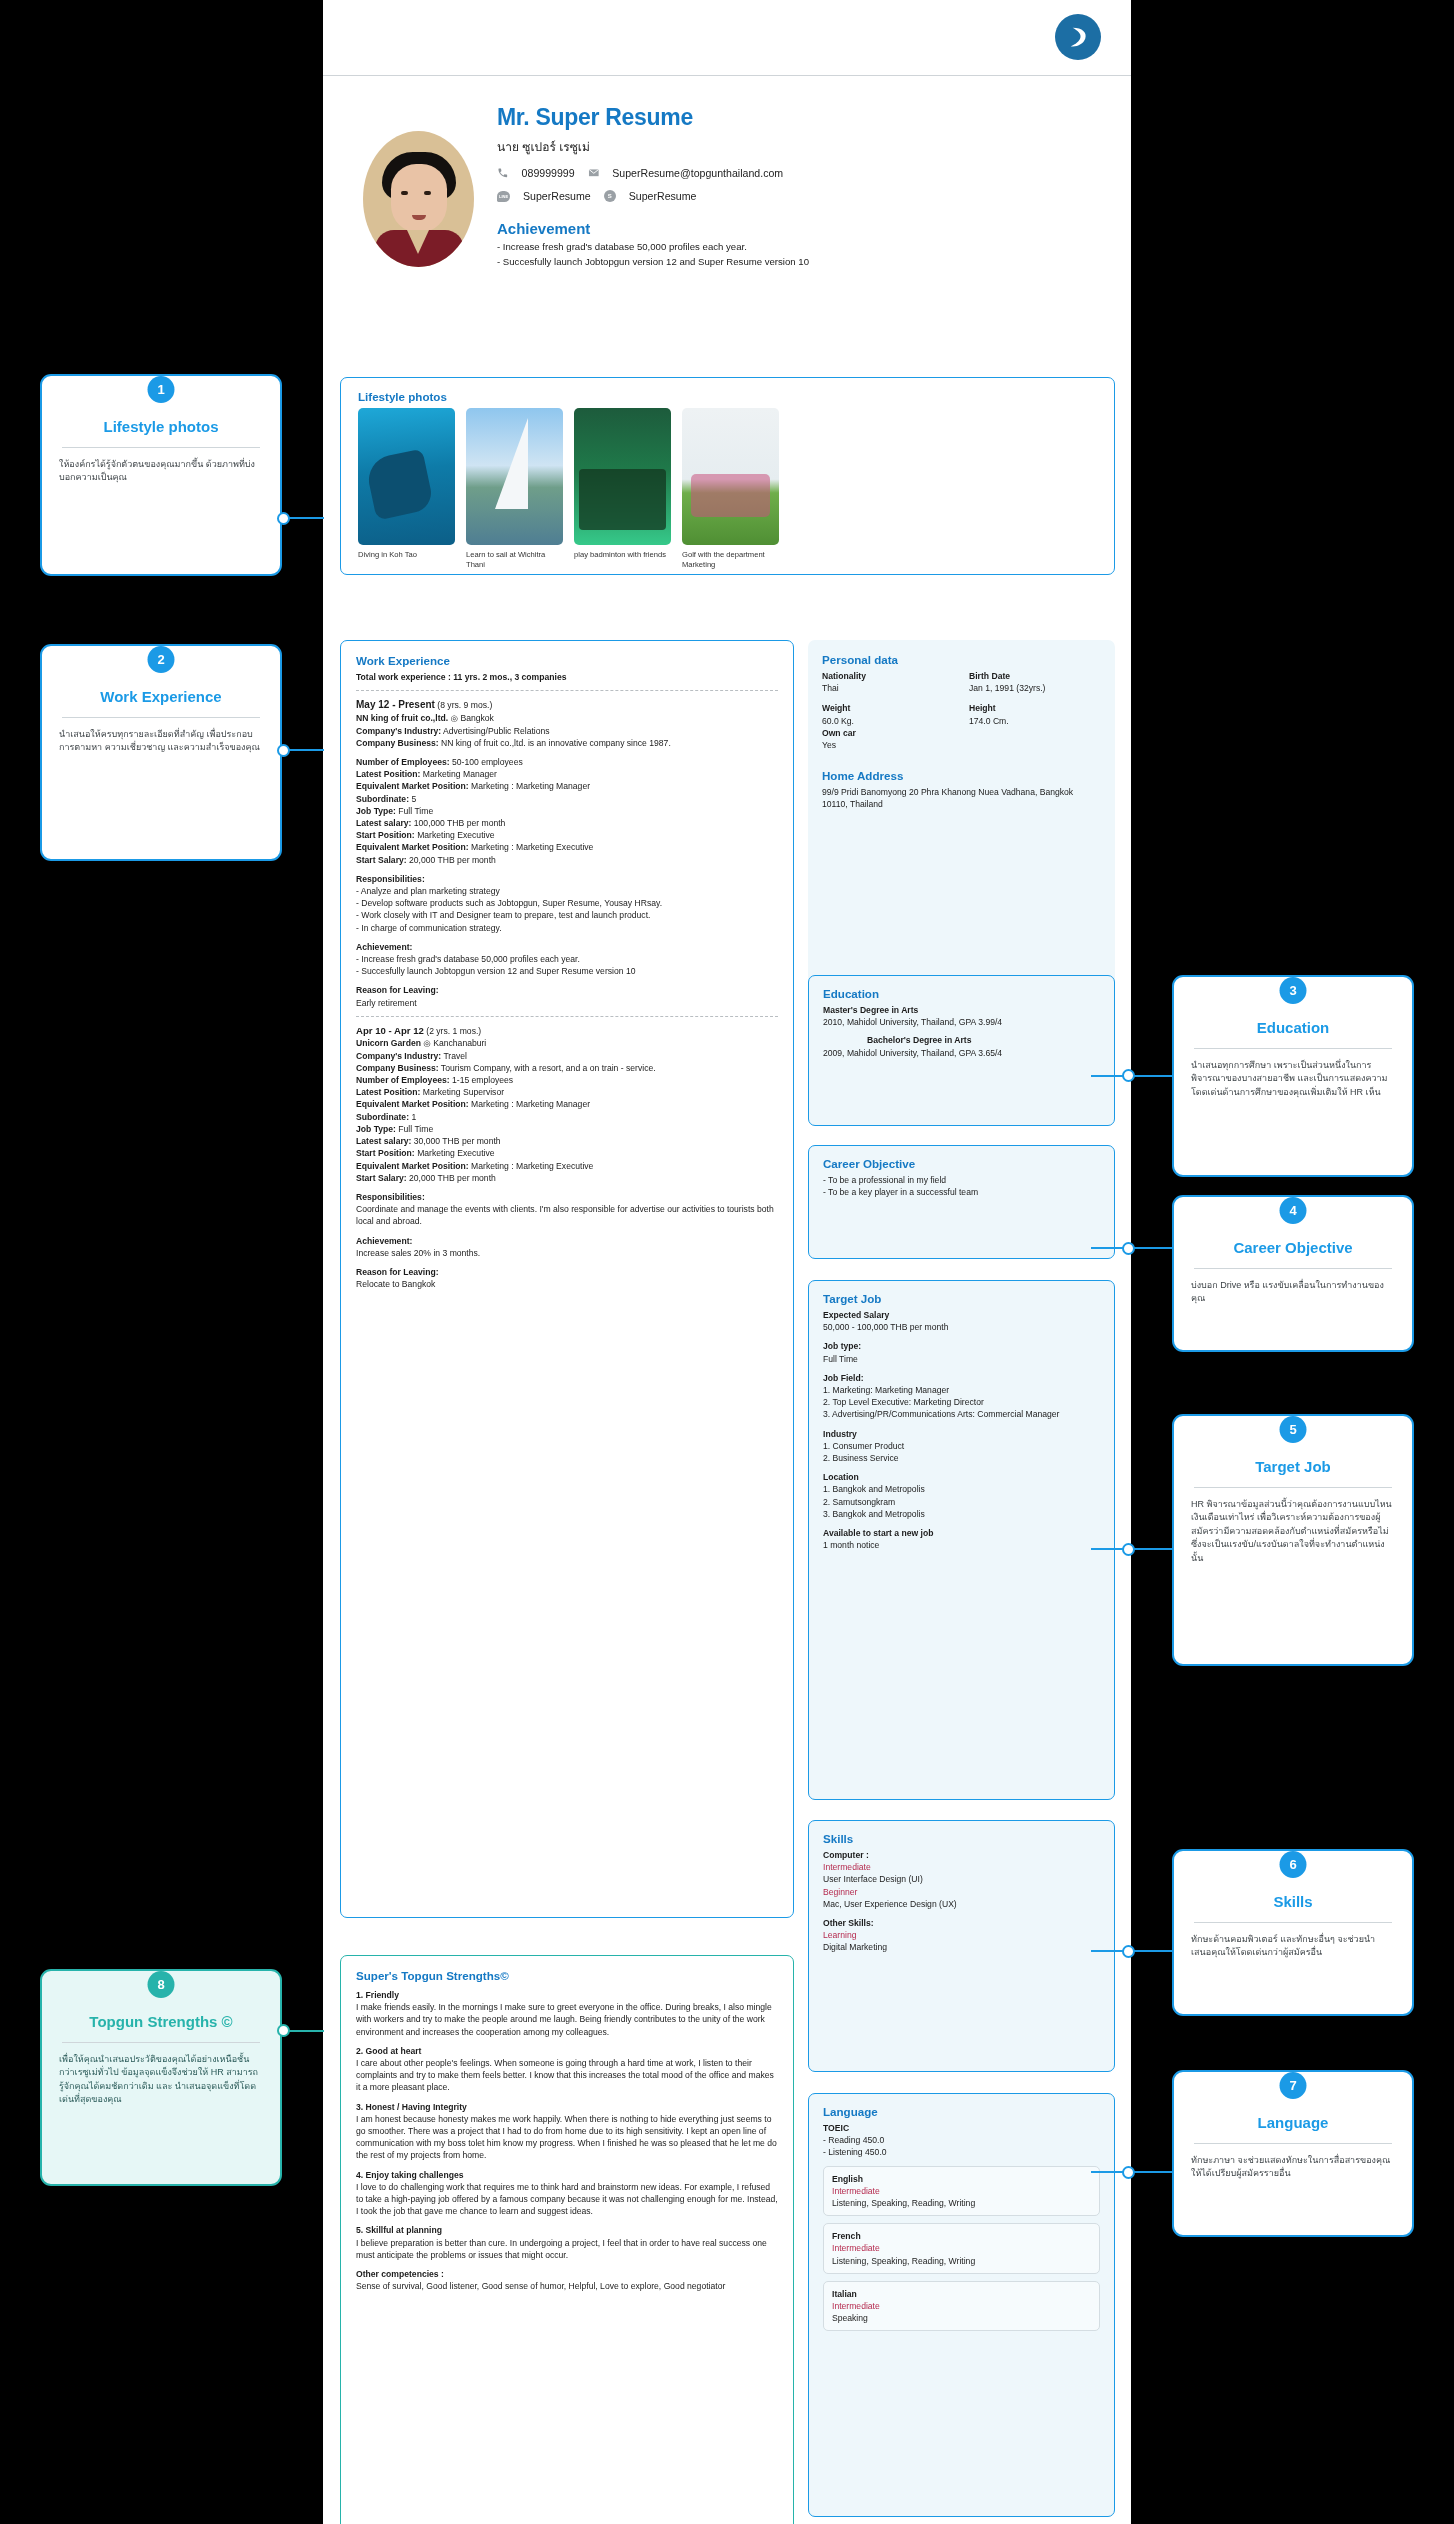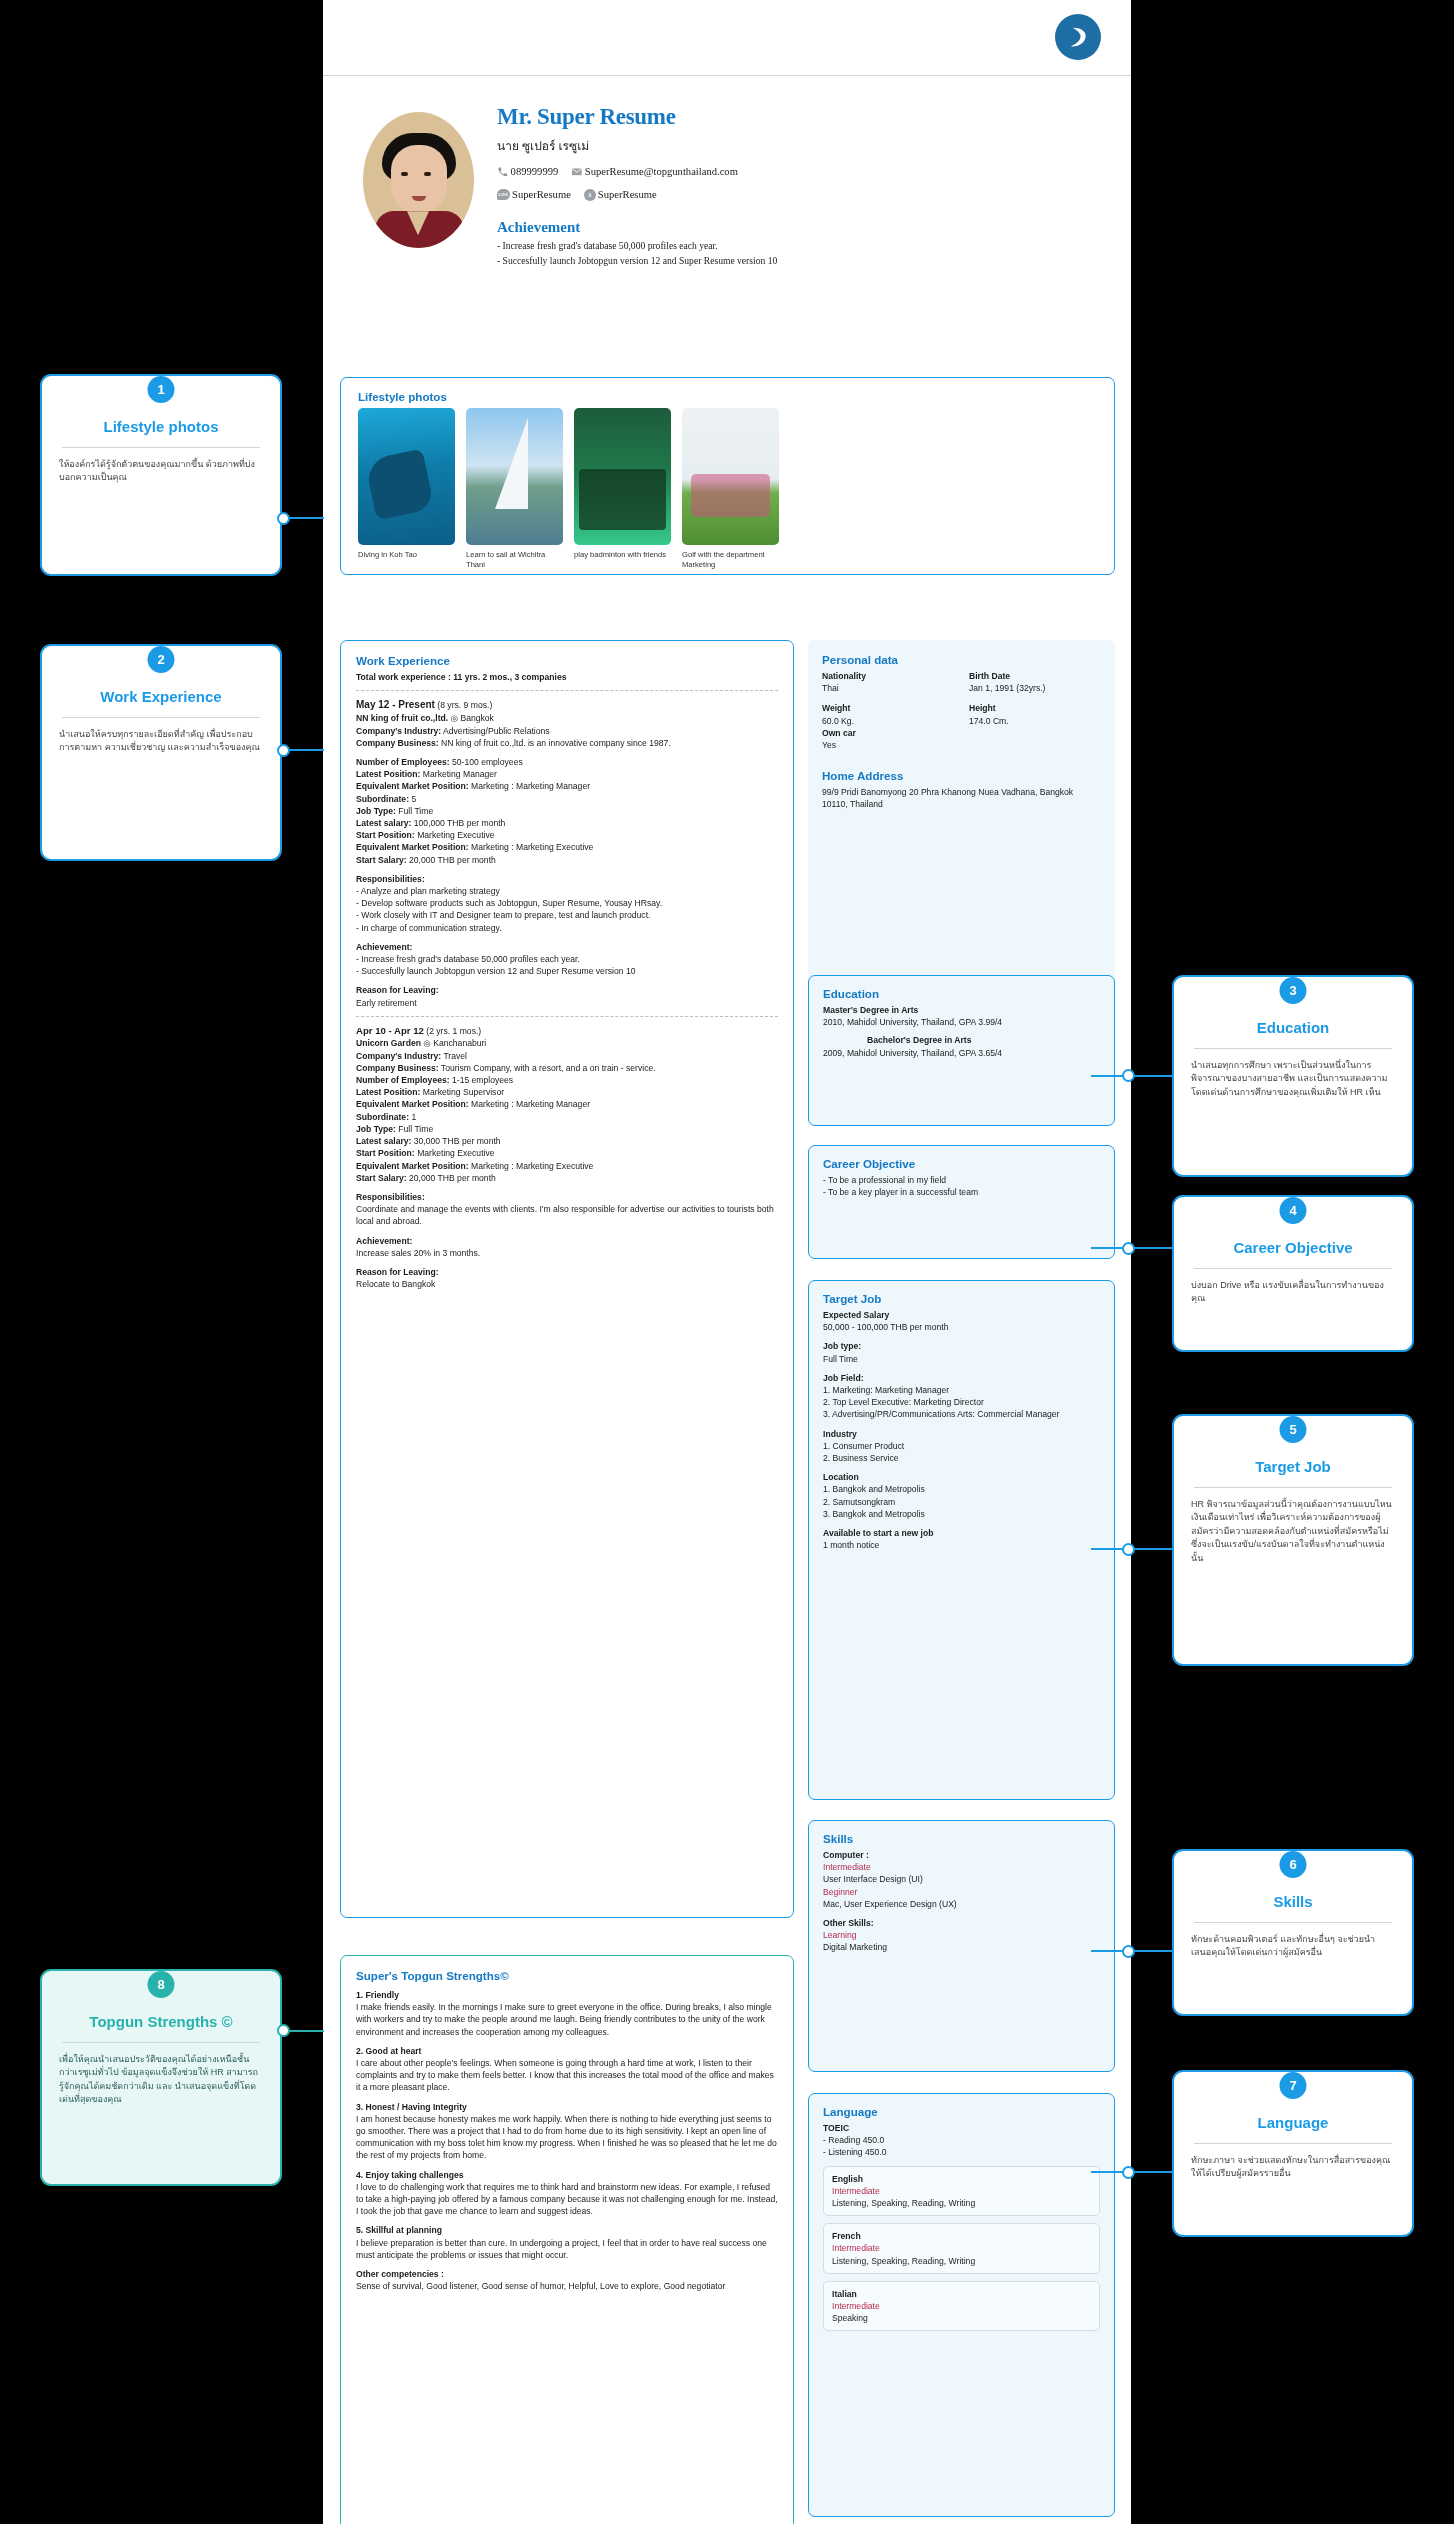--- a/index.html
+++ b/index.html
@@ -14,35 +14,35 @@
     position:absolute; left:323px; top:0; width:808px; height:4039px;
     background:#ffffff;
   }
   #topbar { position:absolute; left:0; top:0; width:808px; height:76px; background:#fff; border-bottom:1.5px solid #cfd4d8; }
   #logo { position:absolute; right:30px; top:14px; width:46px; height:46px; border-radius:50%;
           background:#1c6ea4; display:flex; align-items:center; justify-content:center; }
   #logo svg { width:31px; height:31px; }
 
   
   .header { position:absolute; left:0; top:76px; width:808px; padding:19px 40px 0 40px; }
-  .hdr-row { display:flex; gap:23px; align-items:center;font-family:Liberation Serif, serif; }
+  .hdr-row { display:flex; gap:23px; align-items:flex-end; }
   .avatar { width:111px; height:136px; border-radius:50%; background:#d9c096; overflow:hidden; position:relative; flex:0 0 auto; }
   .av-hair { position:absolute; left:19px; top:21px; width:74px; height:48px; background:#13100e; border-radius:36px 36px 20px 20px; }
   .av-face { position:absolute; left:28px; top:33px; width:56px; height:69px; background:#e9c3a6; border-radius:27px 27px 30px 30px; }
   .av-eye  { position:absolute; width:6.6px; height:3.5px; background:#2b1d14; border-radius:2px; top:60px; }
   .av-eye.l{ left:38px; } .av-eye.r{ left:61px; }
   .av-mouth{ position:absolute; left:49px; top:84px; width:14px; height:5px; background:#9a4a41; border-radius:0 0 7px 7px; }
   .av-body { position:absolute; left:12px; top:99px; width:89px; height:61px; background:#7b1c27; border-radius:19px 19px 0 0; }
   .av-collar{ position:absolute; left:44px; top:99px; width:22px; height:24px; background:#d9c096;
              clip-path:polygon(50% 100%,0 0,100% 0); }
   .hdr-info { padding-top:9px; }
   .name { font-size:23px; font-weight:bold; color:#1579c4; letter-spacing:-0.3px; }
   .name-th { font-size:12px; color:#222; margin-top:6px; }
   .contact-row { display:flex; gap:13px; margin-top:11px; align-items:center; flex-wrap:wrap; }
-  .contact-item { display:flex; gap:2px; align-items:center; font-size:10.6px; color:#222; }
+  .contact-item { display:flex; gap:13px; align-items:center; font-size:10.6px; color:#222; }
   .ci-ico { width:11.6px; height:11.6px; display:inline-flex; align-items:center; justify-content:center; color:#8d9398; }
   .ci-ico svg{ width:11.6px; height:11.6px; fill:#8d9398; }
   .badge-ico { width:12px; height:12px; border-radius:50%; background:#9aa0a5; color:#fff; font-size:6px;
                display:flex; align-items:center; justify-content:center; font-weight:bold; }
   .badge-line { width:13px; height:11px; border-radius:5.6px 5.6px 5.6px 1.5px; background:#9aa0a5; color:#fff; font-size:4px;
                 display:flex; align-items:center; justify-content:center; font-weight:bold; }
   .achv { margin-top:18px; }
   .achv-title { font-size:15px; font-weight:bold; color:#1579c4; }
   .achv-line { font-size:9.6px; margin-top:4px; color:#222; }
 

